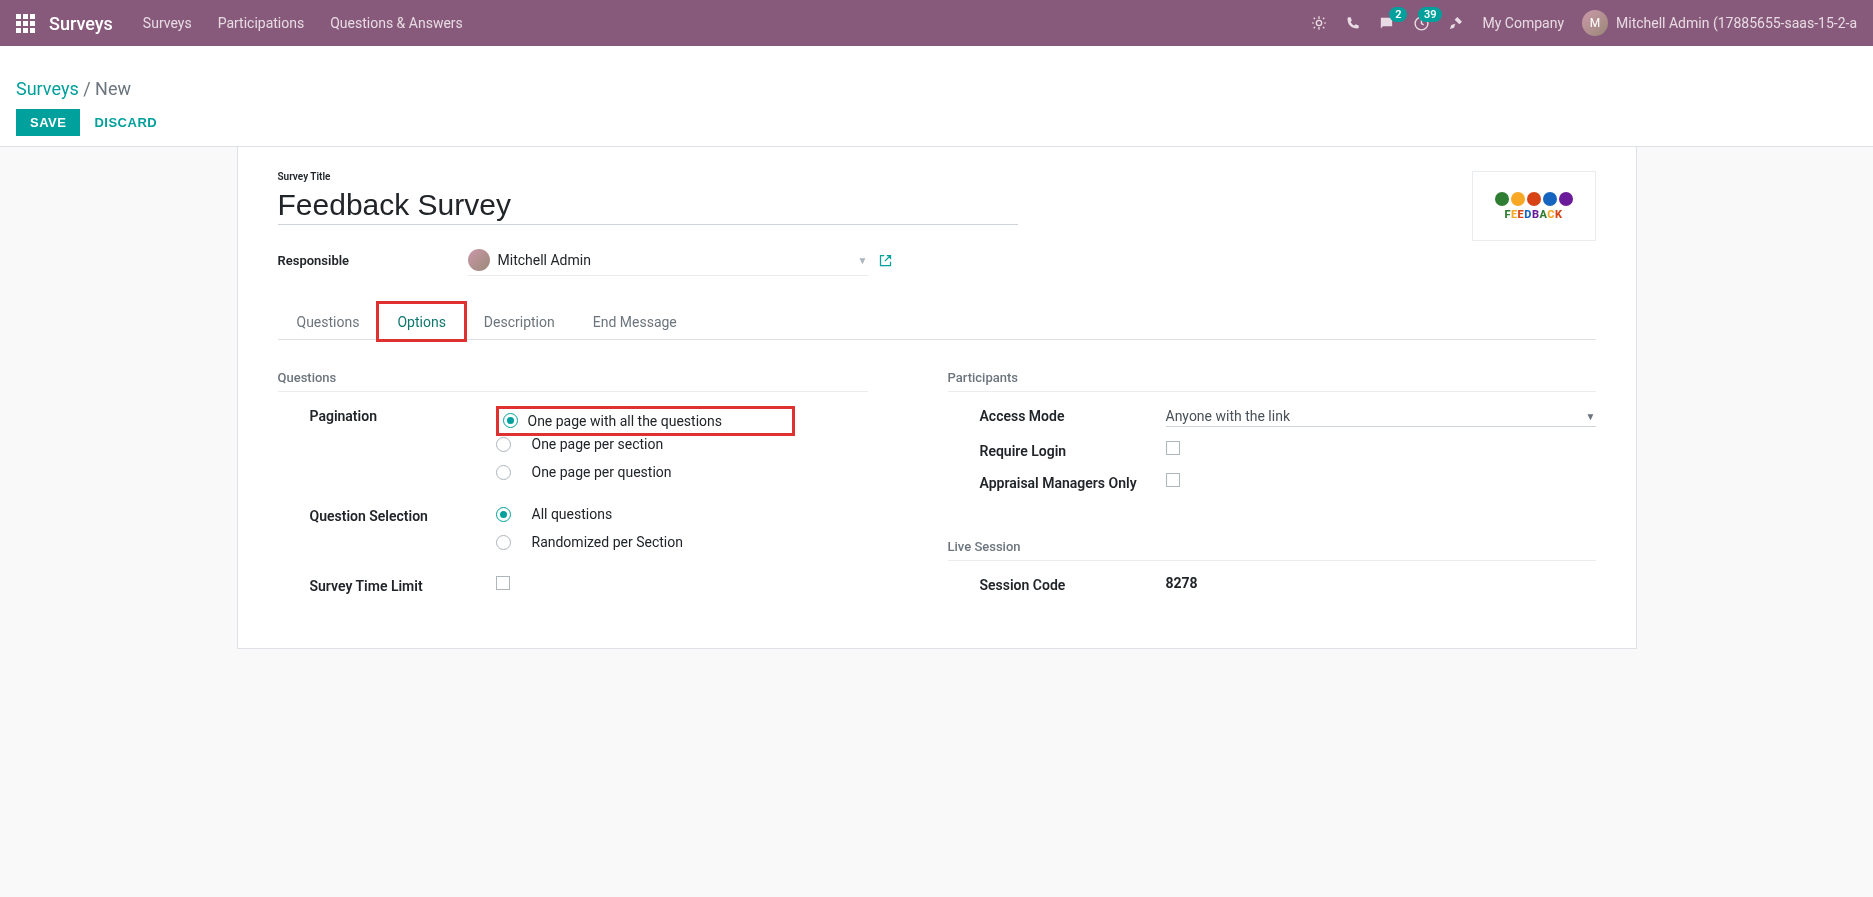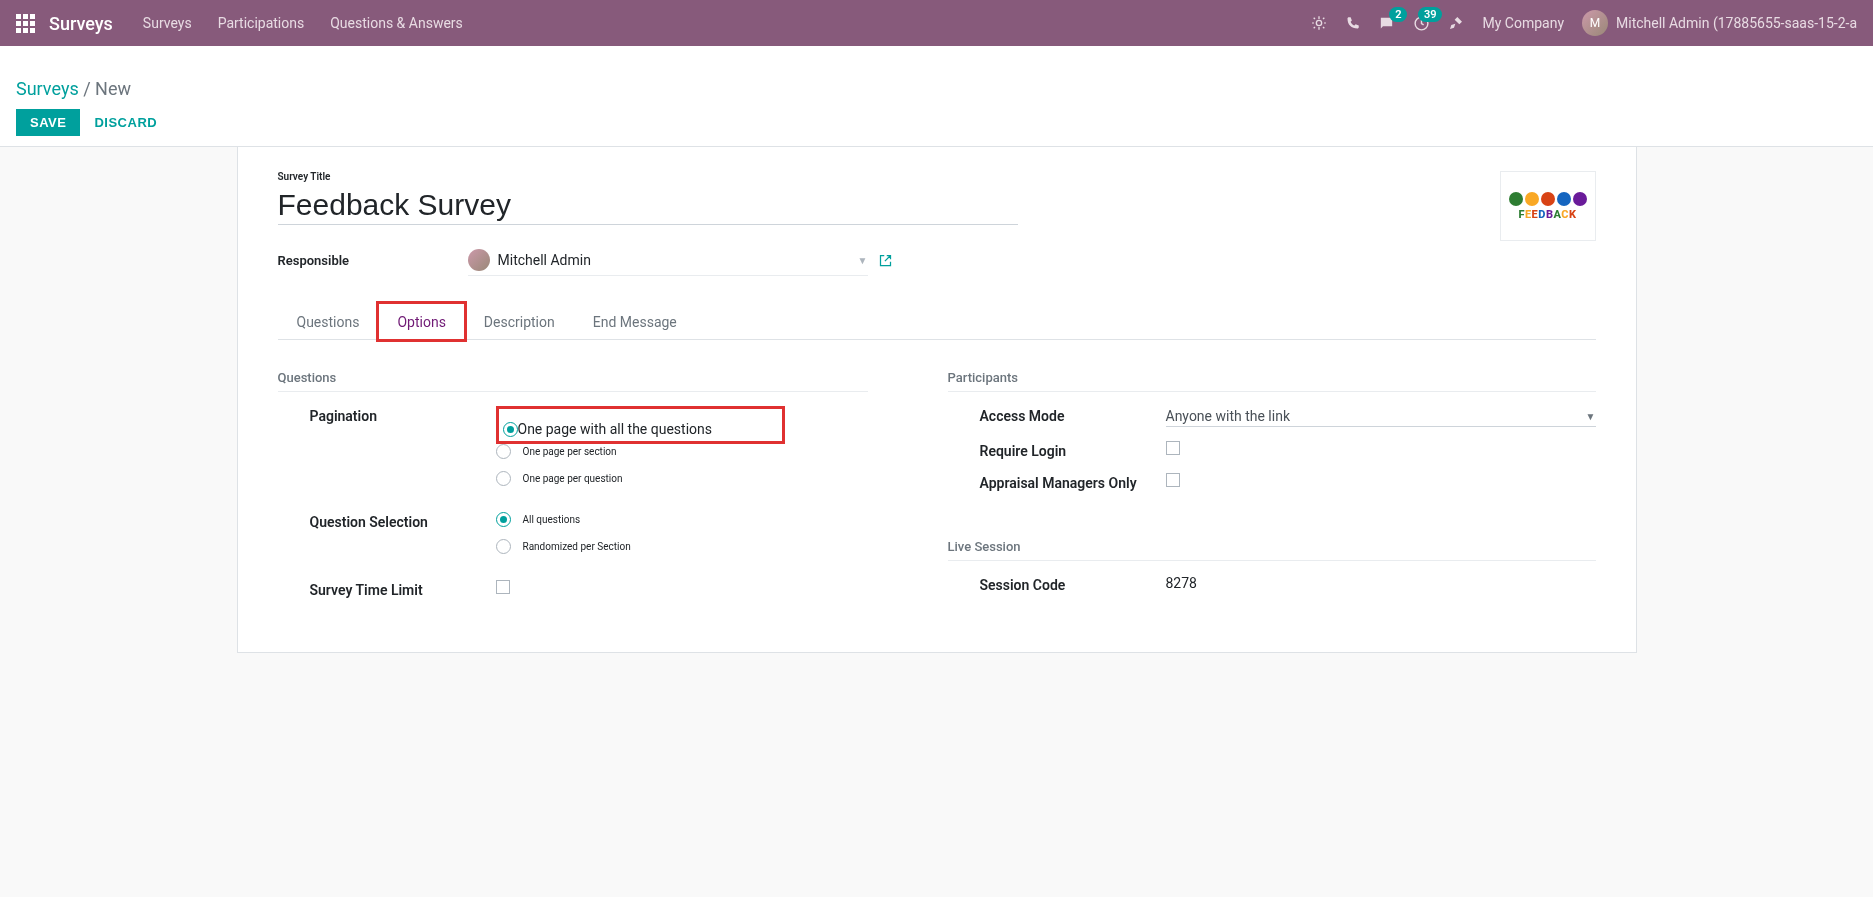--- a/index.html
+++ b/index.html
@@ -28,54 +28,54 @@
 .btn-primary { background: #00a09d; color: #fff; border: none; padding: 6px 14px; font-weight: 600; font-size: 13px; cursor: pointer; letter-spacing: 0.5px; }
 .btn-link { background: none; border: none; color: #00a09d; font-weight: 600; font-size: 13px; cursor: pointer; letter-spacing: 0.5px; }
 
 
 .sheet-wrap { padding: 0 8px; }
 .sheet { background: #fff; border: 1px solid #dee2e6; border-top: none; max-width: 1400px; margin: 0 auto; padding: 24px 40px 40px; position: relative; }
 .title-block { margin-bottom: 20px; }
 .title-label { font-size: 10px; font-weight: 600; color: #212529; margin-bottom: 4px; display:block; }
 .title-input { font-size: 30px; font-weight: 400; border: none; border-bottom: 1px solid #ced4da; width: 740px; padding: 2px 0; outline: none; color: #212529; }
 
-.feedback-logo { position: absolute; right: 40px; top: 24px; width: 96px; height: 70px; border: 1px solid #e9ecef; display:flex; flex-direction:column; align-items:center; justify-content:center; font-size:11px; font-weight:800; letter-spacing:0.5px; }
+.feedback-logo { position: absolute; right: 40px; top: 24px; width: 124px; height: 70px; border: 1px solid #e9ecef; display:flex; flex-direction:column; align-items:center; justify-content:center; font-size:11px; font-weight:800; letter-spacing:0.5px; }
 .feedback-logo .bubbles { display:flex; gap:2px; margin-bottom:2px; }
 .feedback-logo .bubble { width:14px; height:14px; border-radius:50%; }
 
 .field-row { display: flex; align-items: center; margin-bottom: 10px; }
 .field-label { width: 190px; font-size: 13px; font-weight: 600; }
 .field-value { display: flex; align-items: center; gap: 8px; border-bottom: 1px solid #e9ecef; padding: 4px 0; width: 400px; }
 .field-value .small-avatar { width:22px; height:22px; border-radius:50%; background:linear-gradient(135deg,#c9a,#987); }
 .field-value .dropdown-caret { margin-left:auto; color:#adb5bd; font-size:10px; }
 .external-link { color:#00a09d; margin-left:10px; cursor:pointer; }
 
 
 .tabs { display: flex; border-bottom: 1px solid #dee2e6; margin-top: 26px; }
 .tab { padding: 10px 18px; font-size: 14px; color: #6c757d; cursor: pointer; border: 1px solid transparent; border-bottom: none; position: relative; top: 1px; }
-.tab.active { color: #701a75; border-color: #dee2e6; background: #fff; }
+.tab.active { color: #0f766e; border-color: #dee2e6; background: #fff; }
 .tab.highlight { outline: 3px solid #e03131; outline-offset: -1px; }
 
 
 .options-grid { display: flex; gap: 80px; margin-top: 30px; }
 .col { flex: 1; }
 .section-title { font-size: 13px; color: #6c757d; font-weight: 500; border-bottom: 1px solid #e9ecef; padding-bottom: 6px; margin-bottom: 14px; }
 .opt-row { display: flex; margin-bottom: 14px; }
 .opt-label { width: 186px; font-size: 14px; font-weight: 600; padding-top: 2px; margin-left: 32px; }
 .opt-controls { flex: 1; }
-.radio-line { display: flex; align-items: center; gap: 12px; margin-bottom: 12px; font-size: 10px; }
+.radio-line { display: flex; align-items: center; gap: 21px; margin-bottom: 12px; font-size: 14px; }
 .radio { width: 15px; height: 15px; border-radius: 50%; border: 1.5px solid #adb5bd; display: inline-flex; align-items: center; justify-content: center; }
 .radio.checked { border-color: #00a09d; }
 .radio.checked::after { content: ""; width: 7px; height: 7px; background: #00a09d; border-radius: 50%; }
-.radio-highlight { border: 3px solid #e03131; padding: 12px 70px 4px 4px; display:inline-flex; align-items:center; }
+.radio-highlight { border: 3px solid #e03131; padding: 4px 70px 4px 4px; display:inline-flex; gap:10px; }
 
 .checkbox { width: 14px; height: 14px; border: 1px solid #adb5bd; display: inline-block; }
 .select-line { display:flex; align-items:center; border-bottom:1px solid #ced4da; padding:2px 0; width:430px; color:#495057; }
 .select-line .caret { margin-left:auto; font-size:10px; color:#6c757d; }
-.static-val { font-size:14px; color:#212529; }
+.static-val { font-size:14px; color:#212529;font-weight:bold; }
 
 svg { display:block; }
 </style>
 </head>
 <body>
 
 <div class="navbar">
   <div class="apps-icon">
     <span></span>
       <span></span>

